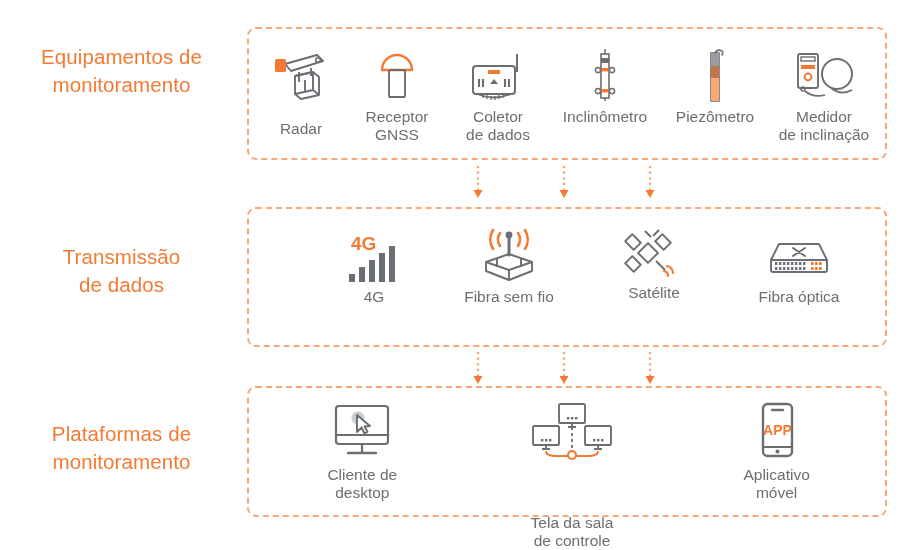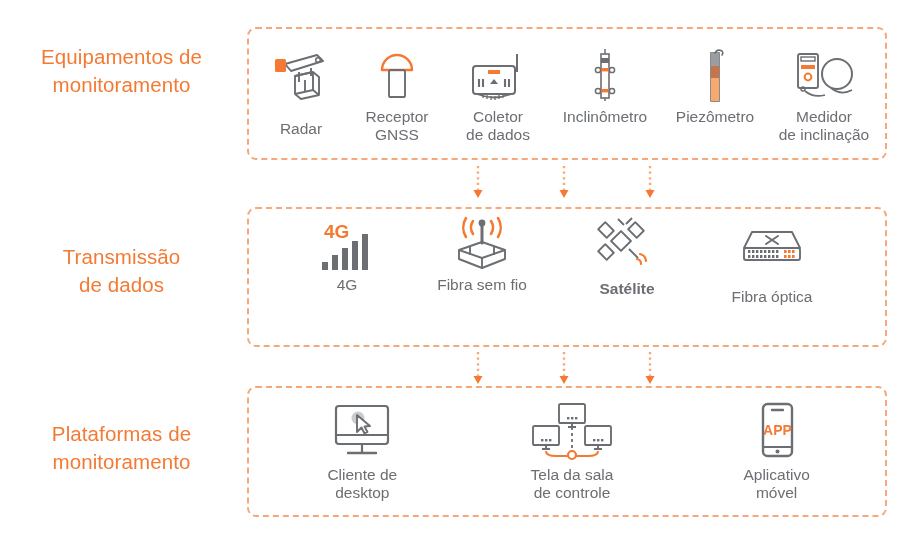--- a/index.html
+++ b/index.html
@@ -212,21 +212,21 @@
     </svg>
   </div>
 
   <div class="row-label" style="top:243px;">
     <span class="ln">Transmissão</span>
     <span class="ln">de dados</span>
   </div>
 
   <div class="frame" style="left:247px; top:207px; width:640px; height:140px;"></div>
 
-  <div class="items" style="left:260px; top:216px; width:614px; justify-content:center;">
+  <div class="items" style="left:260px; top:228px; width:614px; justify-content:flex-end;">
 
     <div class="item" style="width:120px;">
       <div class="icon-wrap" style="height:56px;">
         <svg width="62" height="56" viewBox="0 0 62 56">
           <text x="8" y="22" font-family="Liberation Sans, sans-serif" font-size="19" font-weight="bold" fill="#f47a33">4G</text>
           <g fill="#6b6e72">
             <rect x="6" y="46" width="6" height="8"></rect>
             <rect x="16" y="39" width="6" height="15"></rect>
             <rect x="26" y="32" width="6" height="22"></rect>
             <rect x="36" y="25" width="6" height="29"></rect>
@@ -269,24 +269,24 @@
             <rect x="4" y="31" width="12" height="10" transform="rotate(45 10 36)"></rect>
             <path d="M30 8 L36 2 M22 3 L28 9"></path>
             <path d="M33 33 L42 42"></path>
           </g>
           <g fill="none" stroke="#f47a33" stroke-width="2.2" stroke-linecap="round">
             <path d="M44 38 A8 8 0 0 1 50 45"></path>
             <path d="M41 43 A5 5 0 0 1 45 48"></path>
           </g>
         </svg>
       </div>
-      <div class="item-label" style="margin-top:8px;font-weight:bold;">Satélite</div>
-    </div>
-
-    <div class="item" style="width:150px;gap:12px;">
+      <div class="item-label" style="margin-top:0;">Satélite</div>
+    </div>
+
+    <div class="item" style="width:150px;">
       <div class="icon-wrap" style="height:56px;">
         <svg width="72" height="56" viewBox="0 0 72 56">
           <path d="M16 16 L56 16 L64 32 L8 32 Z" fill="none" stroke="#6b6e72" stroke-width="1.9" stroke-linejoin="round"></path>
           <rect x="8" y="32" width="56" height="12" rx="2" fill="none" stroke="#6b6e72" stroke-width="1.9"></rect>
           <g stroke="#6b6e72" stroke-width="2" fill="none" stroke-linecap="round">
             <path d="M30 20 L42 28 M42 20 L30 28"></path>
           </g>
           <g fill="#6b6e72">
             <rect x="12" y="34" width="2.4" height="3"></rect>
               <rect x="16" y="34" width="2.4" height="3"></rect>
@@ -355,21 +355,21 @@
           <path d="M34 42 L34 50" stroke="#6b6e72" stroke-width="2.2"></path>
           <path d="M20 51 L48 51" stroke="#6b6e72" stroke-width="2.4" stroke-linecap="round"></path>
           <circle cx="30" cy="16" r="6.5" fill="#c9ccd0"></circle>
           <path d="M29 13 L29 30 L33.5 25.5 L36.5 31.5 L39.5 30 L36.5 24.5 L42 24 Z" fill="#ffffff" stroke="#6b6e72" stroke-width="1.9" stroke-linejoin="round"></path>
         </svg>
       </div>
       <div class="item-label">Cliente de
 desktop</div>
     </div>
 
-    <div class="item" style="width:180px;">
+    <div class="item" style="width:180px;gap:48px;">
       <div class="icon-wrap" style="height:58px;">
         <svg width="86" height="58" viewBox="0 0 86 58">
           <g fill="none" stroke="#6b6e72" stroke-width="1.9">
             <rect x="30" y="2" width="26" height="19" rx="1.6"></rect>
             <path d="M39 25 L47 25 M43 21 L43 25"></path>
             <rect x="4" y="24" width="26" height="19" rx="1.6"></rect>
             <path d="M13 47 L21 47 M17 43 L17 47"></path>
             <rect x="56" y="24" width="26" height="19" rx="1.6"></rect>
             <path d="M65 47 L73 47 M69 43 L69 47"></path>
           </g>

